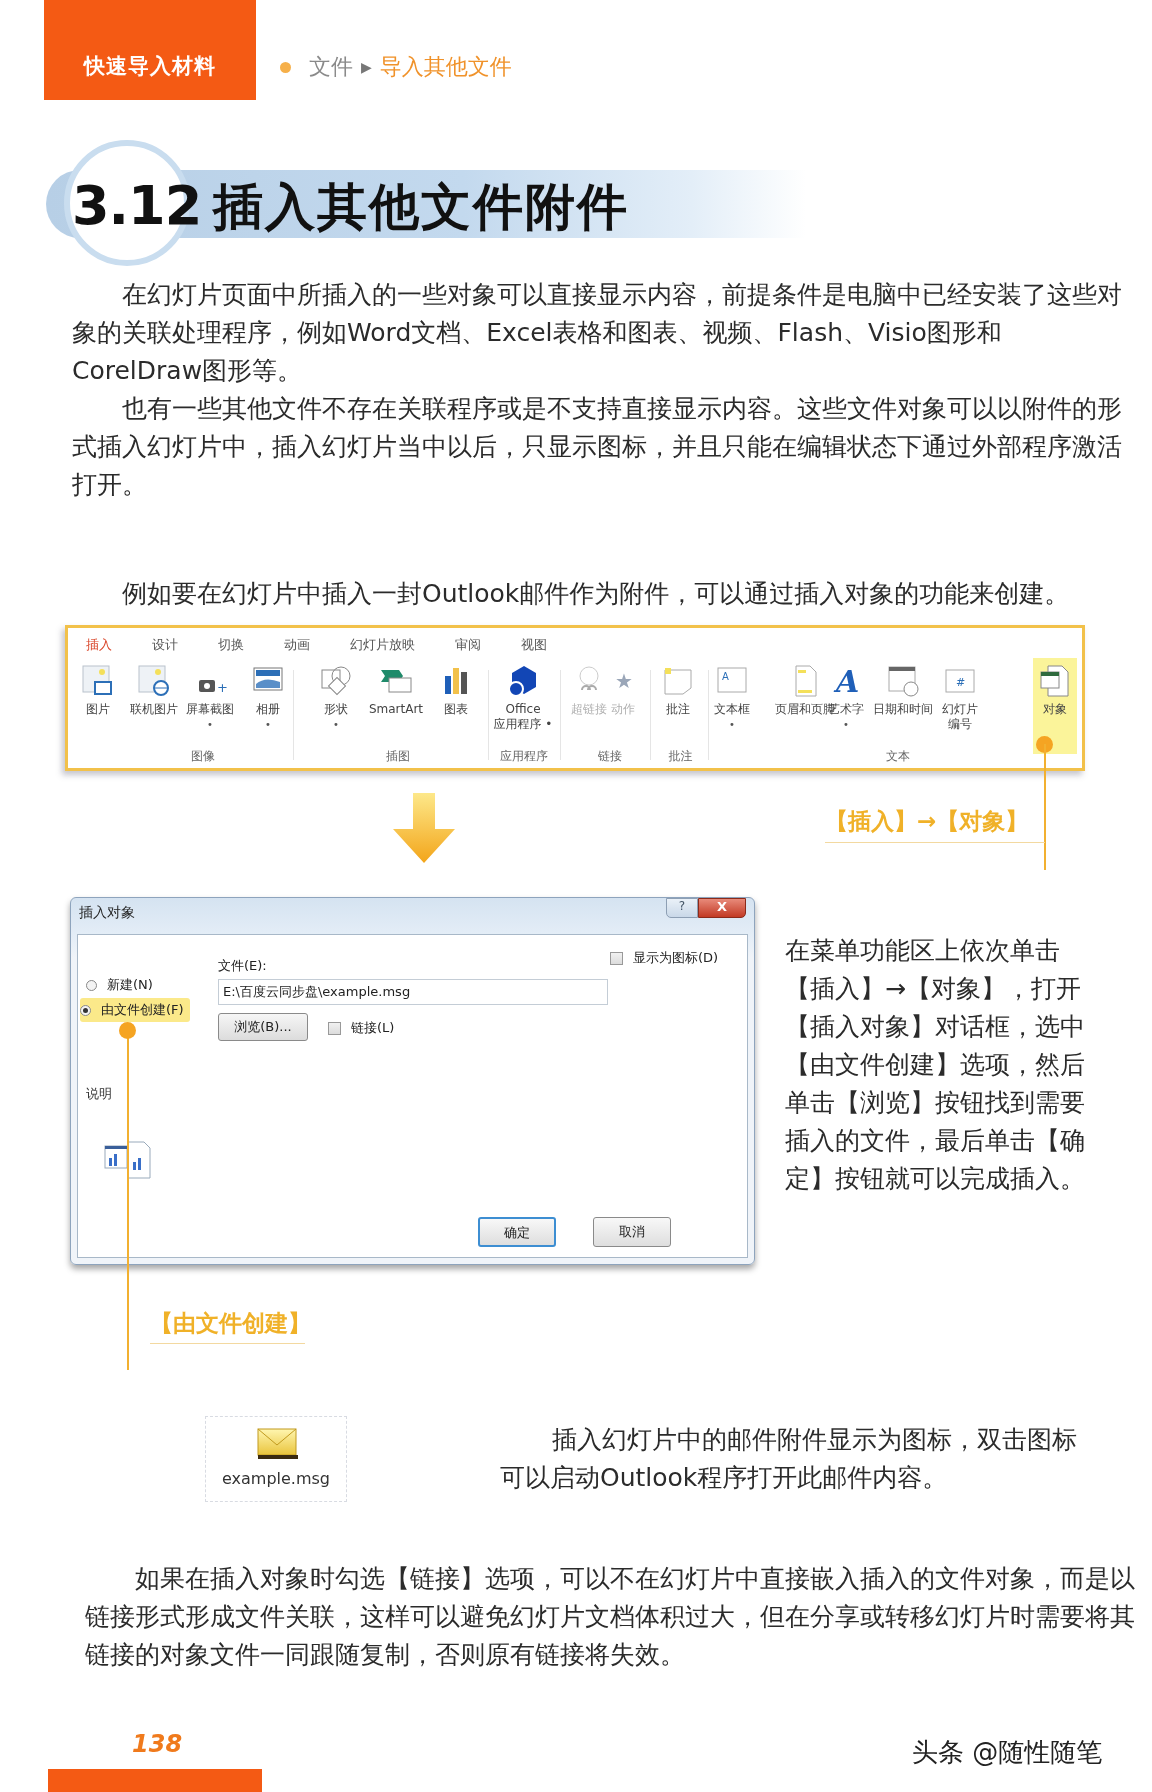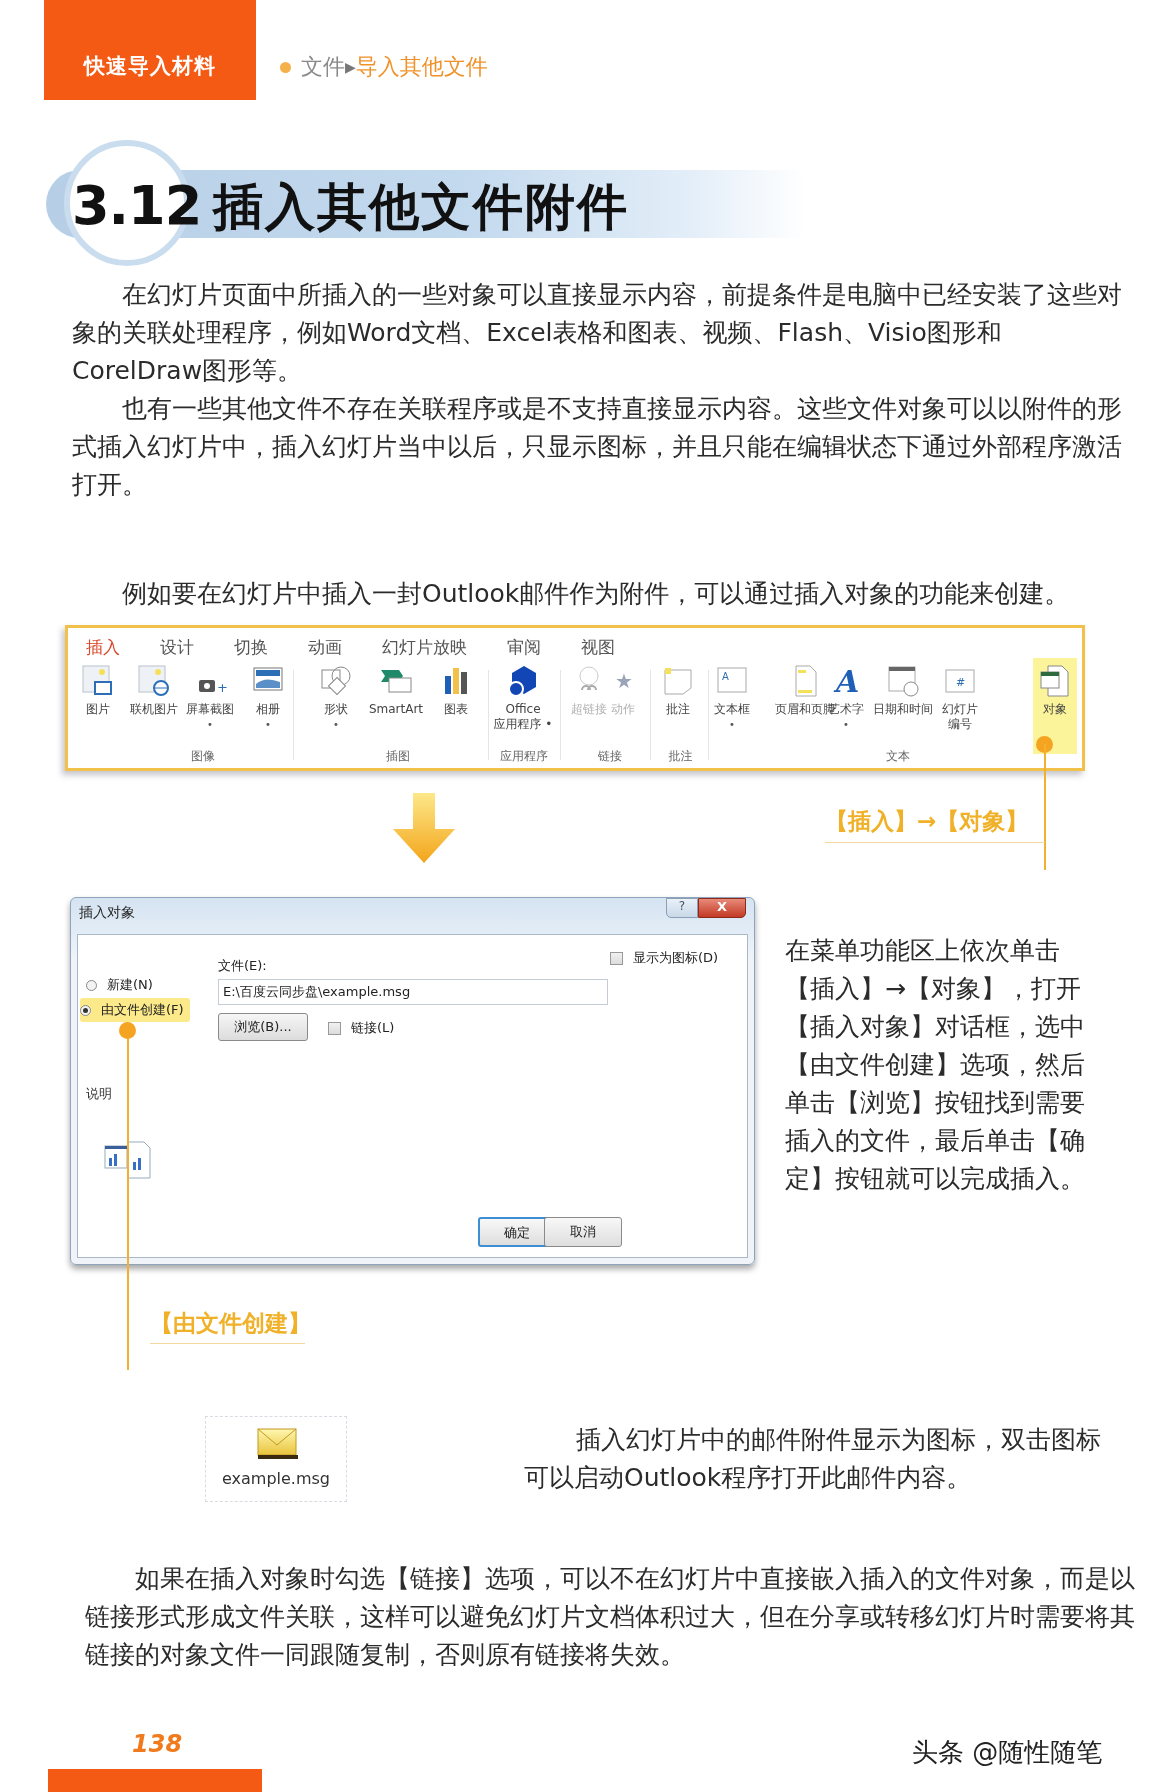--- a/index.html
+++ b/index.html
@@ -3,21 +3,21 @@
 <meta charset="utf-8">
 <style>
   * { box-sizing: border-box; margin: 0; padding: 0; }
   html, body { width: 1152px; height: 1792px; background: #ffffff; overflow: hidden; }
   body { position: relative; font-family: "DejaVu Sans", "Liberation Sans", sans-serif; color: #2a2a2a; }
   .abs { position: absolute; }
 
   
   .chapter-block { left: 44px; top: 0; width: 212px; height: 100px; background: #f45a14; }
   .chapter-label { left: 44px; top: 52px; width: 212px; text-align: center; color: #fff; font-weight: bold; font-size: 21px; letter-spacing: 1px; }
-  .crumb { left: 280px; top: 52px; font-size: 22px; color: #8a8a8a; display: flex; align-items: center; }
+  .crumb { left: 280px; top: 52px; font-size: 22px; color: #8a8a8a; display: flex; align-items: center; gap: 8px; }
   .crumb .dot { width: 11px; height: 11px; border-radius: 50%; background: #f6b04a; margin-right: 10px; }
   .crumb .tri { font-size: 14px; color: #777; }
   .crumb .current { color: #f0922a; font-family: Liberation Mono, monospace; }
 
   
   .title-band { left: 46px; top: 170px; width: 760px; height: 68px;
     background: linear-gradient(to right, #b7cfe6 0%, #c3d9ee 55%, #e3eef8 85%, rgba(255,255,255,0) 100%);
     border-radius: 34px 0 0 34px; }
   .title-circle { left: 64px; top: 140px; width: 126px; height: 126px; border-radius: 50%;
     background: #ffffff; border: 6px solid #c9ddef; }
@@ -26,21 +26,21 @@
 
   
   .para { font-size: 25px; line-height: 38px; color: #2b2b2b; }
   .p1 { left: 72px; top: 276px; width: 1050px; text-indent: 50px; }
   .p2 { left: 72px; top: 390px; width: 1050px; text-indent: 50px; }
   .p3 { left: 72px; top: 542px; width: 1060px; text-indent: 50px; margin-top: 33px; }
 
   
   .ribbon { left: 65px; top: 625px; width: 1020px; height: 146px; background: #ffffff;
     border: 3px solid #f2c14a; box-shadow: -3px 4px 6px rgba(90,90,110,0.35); }
-  .rtabs { position: absolute; left: 0; top: 8px; display: flex; font-size: 17px; color: #555; }
+  .rtabs { position: absolute; left: 0; top: 8px; display: flex; font-size: 13px; color: #555; }
   .rtab { padding: 0 0 0 18px; margin-right: 22px; }
   .rtab.active { color: #d9462a; }
   .rbtn { position: absolute; top: 36px; width: 56px; text-align: center; font-size: 12px; color: #444; line-height: 15px; }
   .rbtn .ic { width: 34px; height: 34px; margin: 0 auto 4px; position: relative; }
   .rbtn.dim { color: #b0b0b0; }
   .rbtn.hl { background: #fbf49a; height: 96px; top: 30px; padding-top: 6px; }
   .ddot { font-size: 10px; color: #555; }
   .rgroup { position: absolute; top: 120px; font-size: 12px; color: #666; text-align: center; }
   .rsep { position: absolute; top: 42px; width: 1px; height: 90px; background: #e5e5e5; }
 
@@ -67,35 +67,35 @@
   .file-label { position: absolute; left: 140px; top: 22px; font-size: 13px; color: #222; }
   .file-input { position: absolute; left: 140px; top: 44px; width: 390px; height: 26px; border: 1px solid #c4cdd6; background: #fff; font-size: 13px; padding: 4px 4px; color: #222; font-family: "DejaVu Sans", sans-serif; }
   .browse-btn { position: absolute; left: 140px; top: 78px; width: 90px; height: 28px; border: 1px solid #8a8a8a; border-radius: 3px; background: linear-gradient(#f6f6f6, #dcdcdc); font-size: 13px; color: #222; text-align: center; line-height: 26px; }
   .chk-row { position: absolute; display: flex; align-items: center; font-size: 13px; color: #222; }
   .chk { width: 13px; height: 13px; border: 1px solid #999; background: linear-gradient(#f1f1f1, #dcdcdc); margin-right: 10px; }
   .desc-label { position: absolute; left: 8px; top: 150px; font-size: 13px; color: #333; }
   .desc-text { position: absolute; left: 90px; top: 182px; width: 380px; font-size: 12px; line-height: 18px; color: #222; }
   .desc-icon { position: absolute; left: 26px; top: 205px; width: 50px; height: 40px; }
   .ok-btn, .cancel-btn { position: absolute; top: 282px; width: 78px; height: 30px; border-radius: 3px; font-size: 13px; text-align: center; line-height: 28px; color: #222; background: linear-gradient(#f8f8f8, #dedede); }
   .ok-btn { left: 400px; border: 2px solid #3d8ed2; text-align: center; }
-  .cancel-btn { left: 466px; border: 1px solid #8a8a8a; }
+  .cancel-btn { left: 515px; border: 1px solid #8a8a8a; }
 
   
   .dlg-line { left: 127px; top: 1030px; width: 2px; height: 340px; background: #f2b030; }
   .dlg-dot { left: 119px; top: 1022px; width: 17px; height: 17px; border-radius: 50%; background: #f5a422; }
   .dlg-callout { left: 150px; top: 1308px; font-size: 23px; font-weight: bold; color: #f0b128; }
   .dlg-callout-ul { left: 150px; top: 1343px; width: 155px; height: 1px; background: #f3d9a0; }
 
   .side-text { left: 785px; top: 932px; width: 310px; font-size: 25px; line-height: 38px; color: #2b2b2b; }
 
   
   .msg-box { left: 205px; top: 1416px; width: 142px; height: 86px; border: 1px dashed #d8dbe2; background: #fff; }
   .msg-env { position: absolute; left: 50px; top: 8px; width: 42px; height: 36px; }
   .msg-name { position: absolute; left: 0; top: 52px; width: 140px; text-align: center; font-size: 16px; color: #333; }
-  .msg-text { left: 500px; top: 1421px; width: 600px; font-size: 25px; line-height: 38px; color: #2b2b2b; text-indent: 52px; margin-left: 24px; }
+  .msg-text { left: 500px; top: 1421px; width: 600px; font-size: 25px; line-height: 38px; color: #2b2b2b; text-indent: 52px; }
 
   .p4 { left: 85px; top: 1560px; width: 1050px; text-indent: 50px; }
 
   
   .page-num { left: 132px; top: 1730px; font-size: 24px; font-weight: bold; font-style: italic; color: #f07a1c; }
   .page-bar { left: 48px; top: 1769px; width: 214px; height: 23px; background: #f45a14; }
   .watermark { left: 912px; top: 1735px; font-size: 26px; color: #222; }
 </style>
 </head>
 <body>

